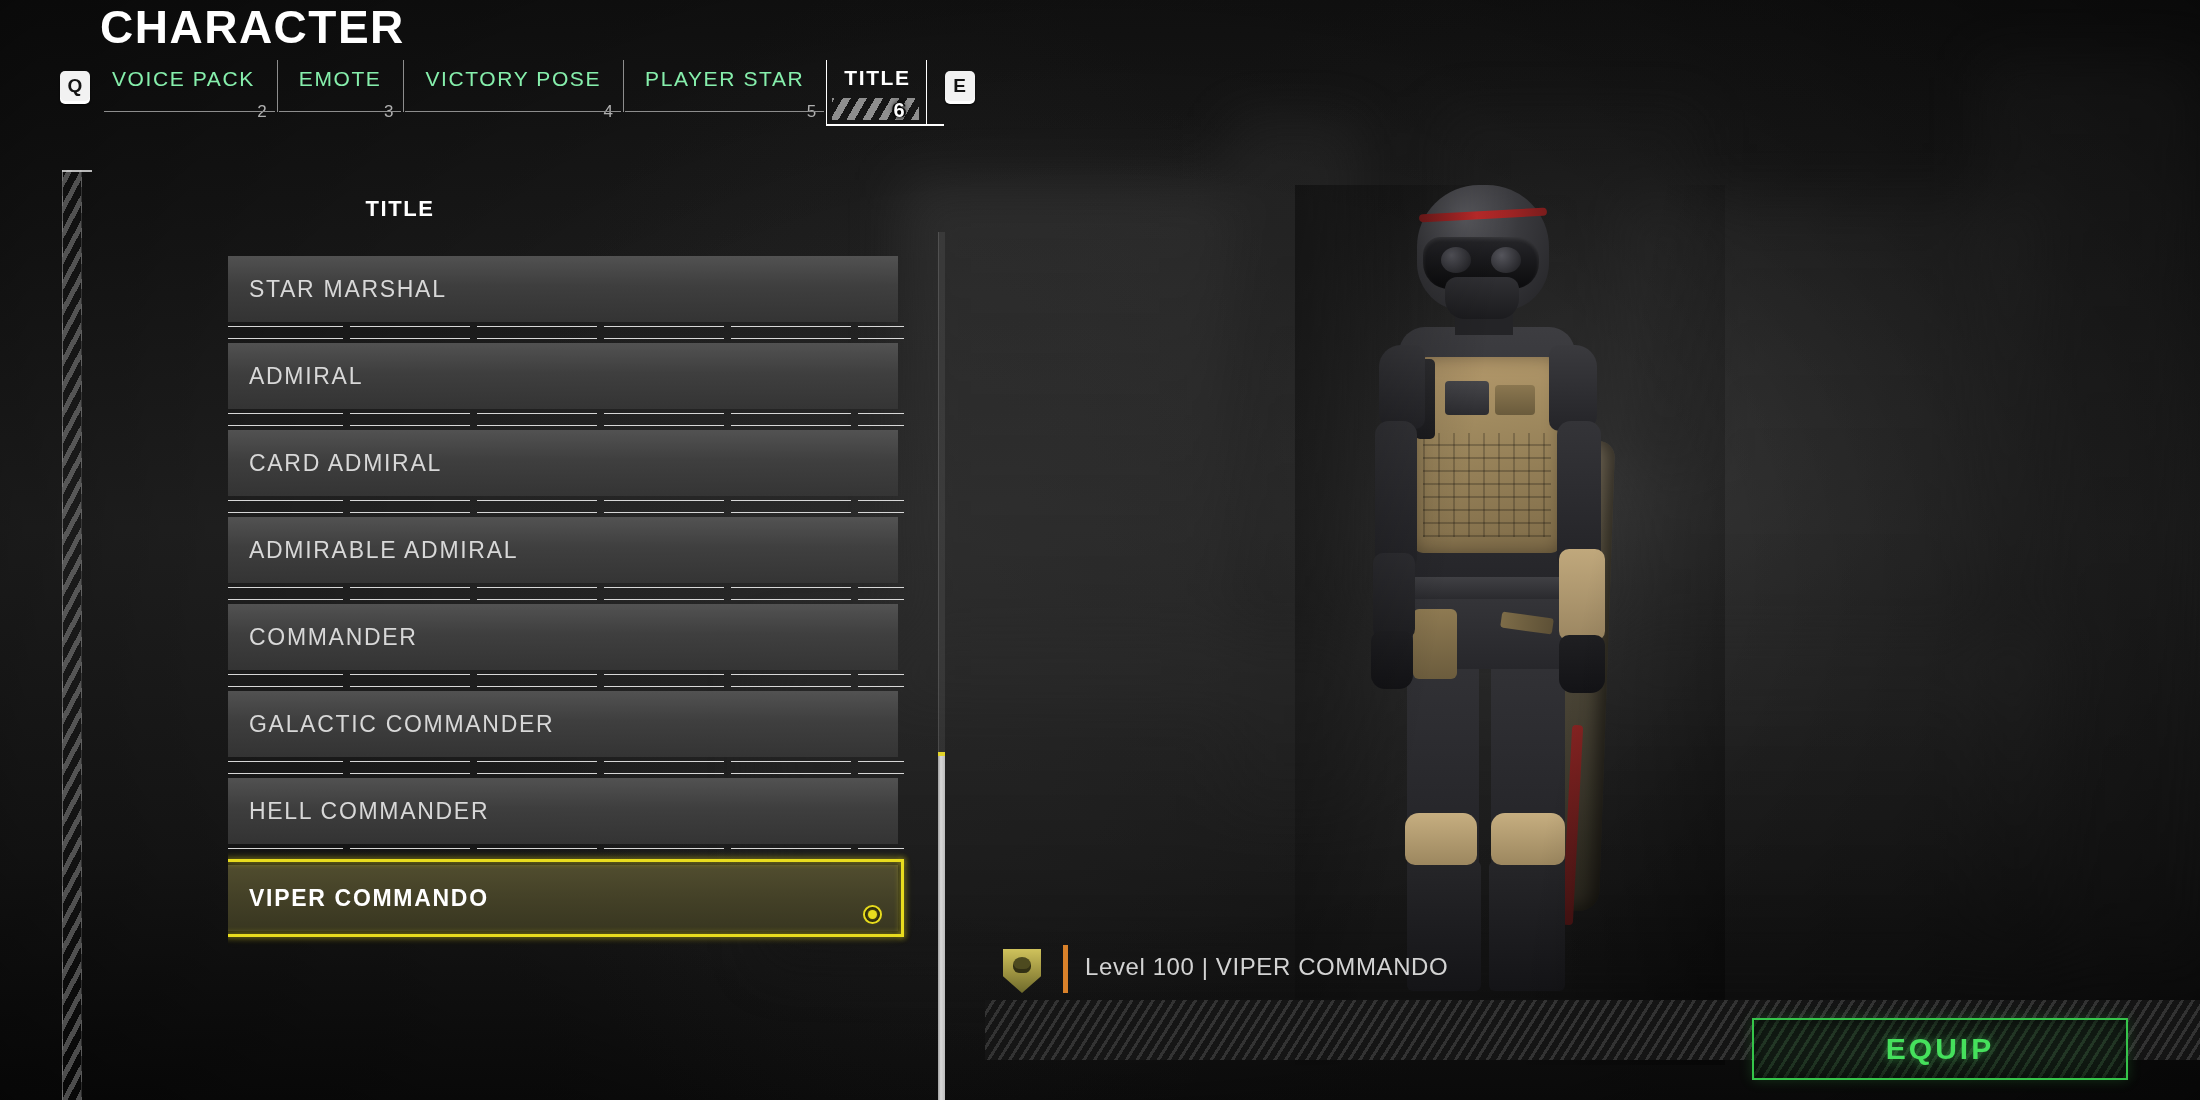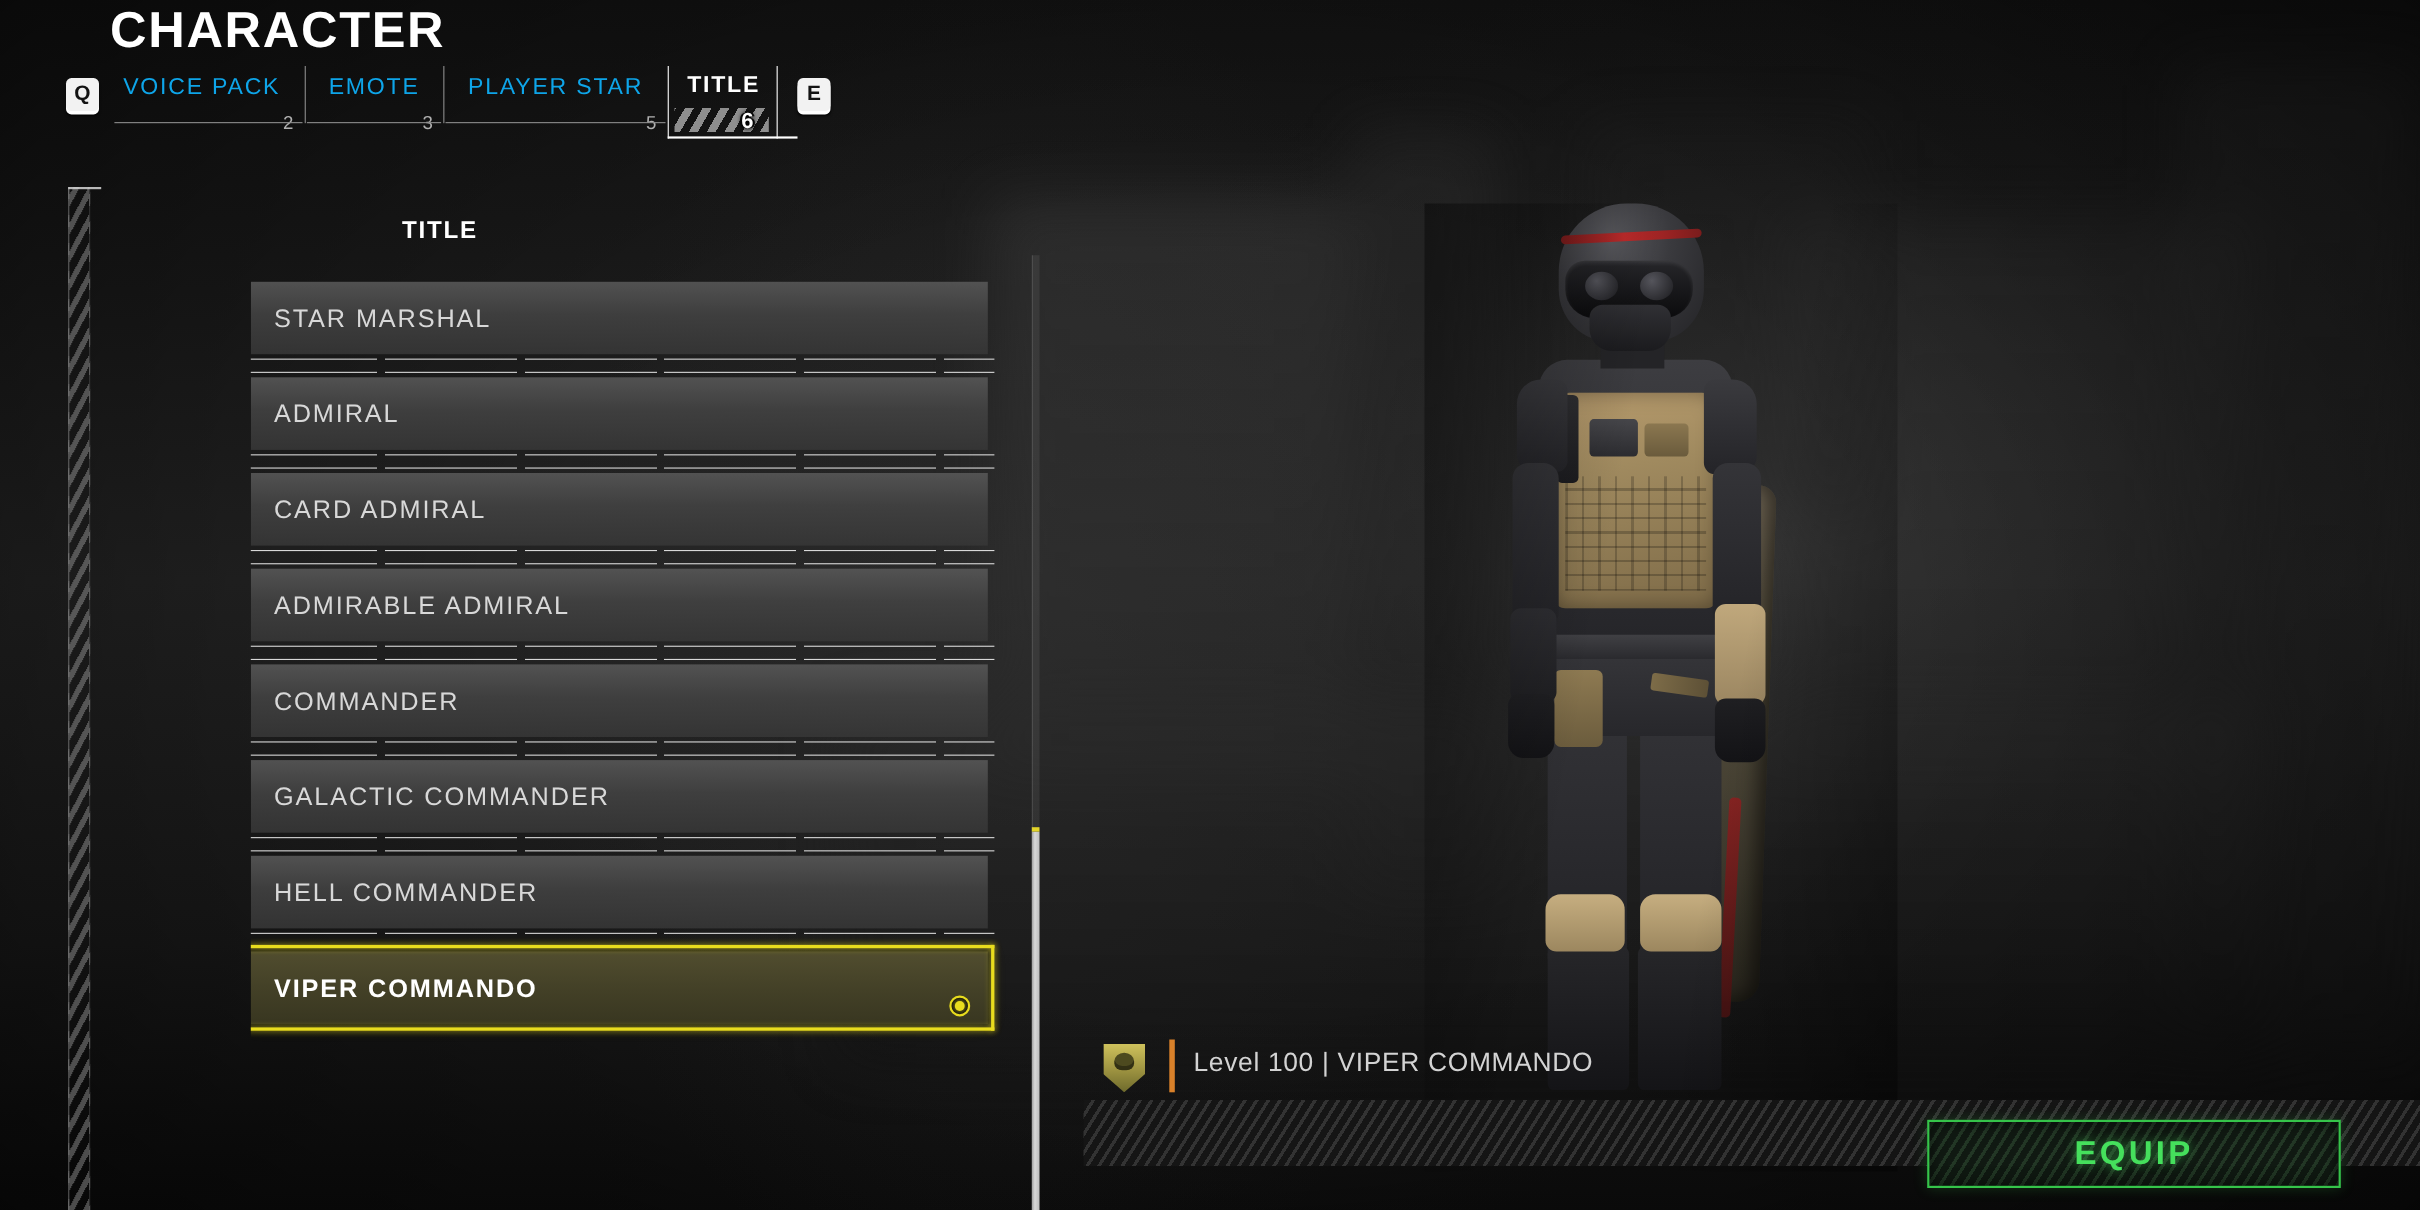--- a/index.html
+++ b/index.html
@@ -51,21 +51,21 @@
     font-family: "Liberation Sans", sans-serif;
   }
   .keycap.right { margin-left: 18px; }
 
   .tab {
     position: relative; height: 66px;
     padding: 0 22px;
     display: flex; flex-direction: column; justify-content: flex-start;
   }
   .tab .tlabel {
-    font-size: 21px; letter-spacing: 1.6px; color: #0ea5e9;
+    font-size: 21px; letter-spacing: 1.6px; color: #86efac;
     padding-top: 7px; white-space: nowrap;
     font-family: "Liberation Sans", sans-serif;
   }
   .tab .tnum {
     position: absolute; right: 10px; bottom: 4px;
     font-size: 17px; color: #b0b0b0;
   }
   
   .tab::after {
     content: ""; position: absolute; left: 2px; right: 2px; bottom: 14px;
@@ -340,20 +340,24 @@
   <div class="tab first">
     <div class="tlabel">VOICE PACK</div>
     <div class="tnum">2</div>
   </div>
 
   <div class="tab">
     <div class="tlabel">EMOTE</div>
     <div class="tnum">3</div>
   </div>
 
+  <div class="tab">
+    <div class="tlabel">VICTORY POSE</div>
+    <div class="tnum">4</div>
+  </div>
 
   <div class="tab">
     <div class="tlabel">PLAYER STAR</div>
     <div class="tnum">5</div>
   </div>
 
   <div class="tab active">
     <div class="tlabel">TITLE</div>
     <div class="tab-stripe"></div>
     <div class="tab-stripe-num">6</div>

